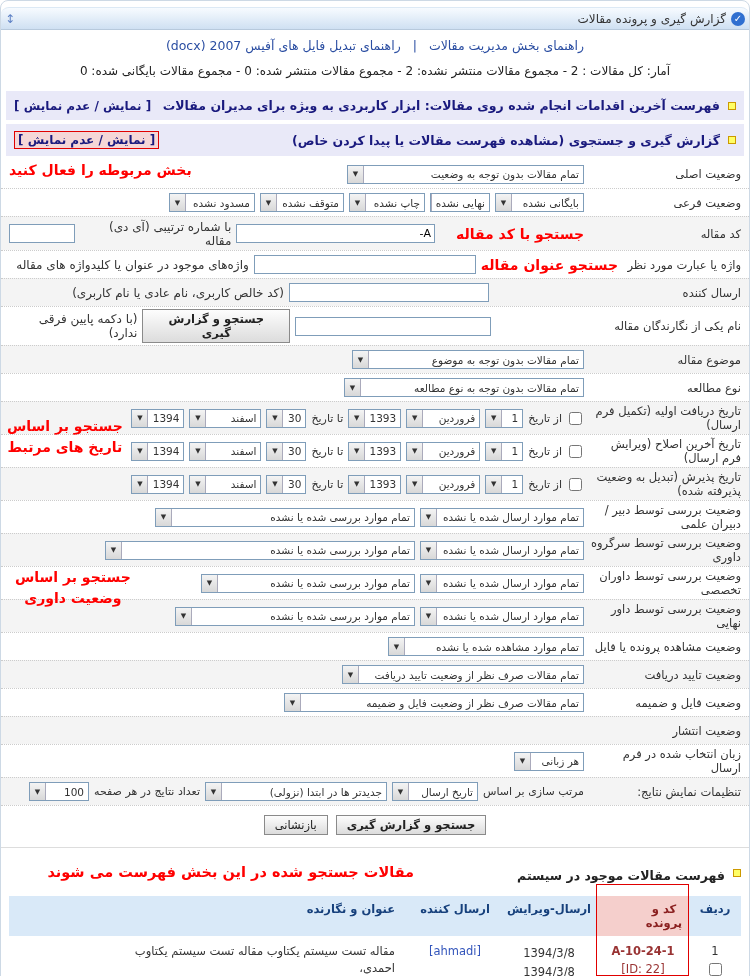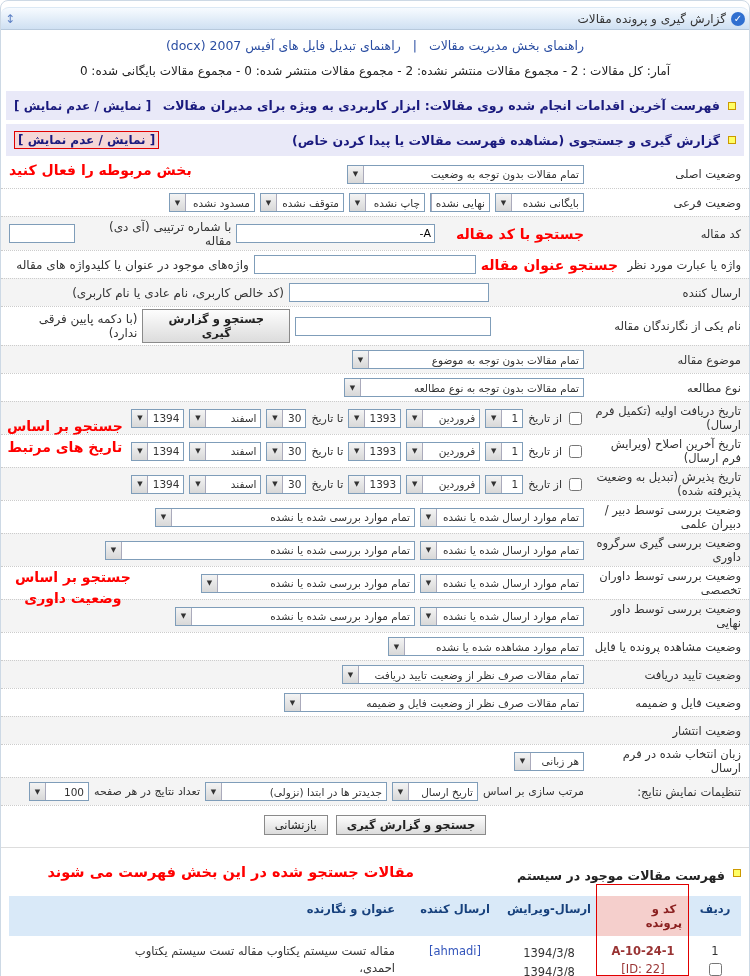--- a/index.html
+++ b/index.html
@@ -340,21 +340,21 @@
       <span class="sel" style="width:164px">
           <span class="sel-text">تمام موارد ارسال شده یا نشده</span>
           <span class="sel-arrow"></span>
         </span>
       <span class="sel" style="width:260px">
           <span class="sel-text">تمام موارد بررسی شده یا نشده</span>
           <span class="sel-arrow"></span>
         </span>
     </div>
     <div class="frow alt">
-      <span class="flabel">وضعیت بررسی گیری سرگروه داوری</span>
+      <span class="flabel">وضعیت بررسی توسط سرگروه داوری</span>
       <span class="sel" style="width:164px">
           <span class="sel-text">تمام موارد ارسال شده یا نشده</span>
           <span class="sel-arrow"></span>
         </span>
       <span class="sel" style="width:310px">
           <span class="sel-text">تمام موارد بررسی شده یا نشده</span>
           <span class="sel-arrow"></span>
         </span>
     </div>
     <div class="frow">

